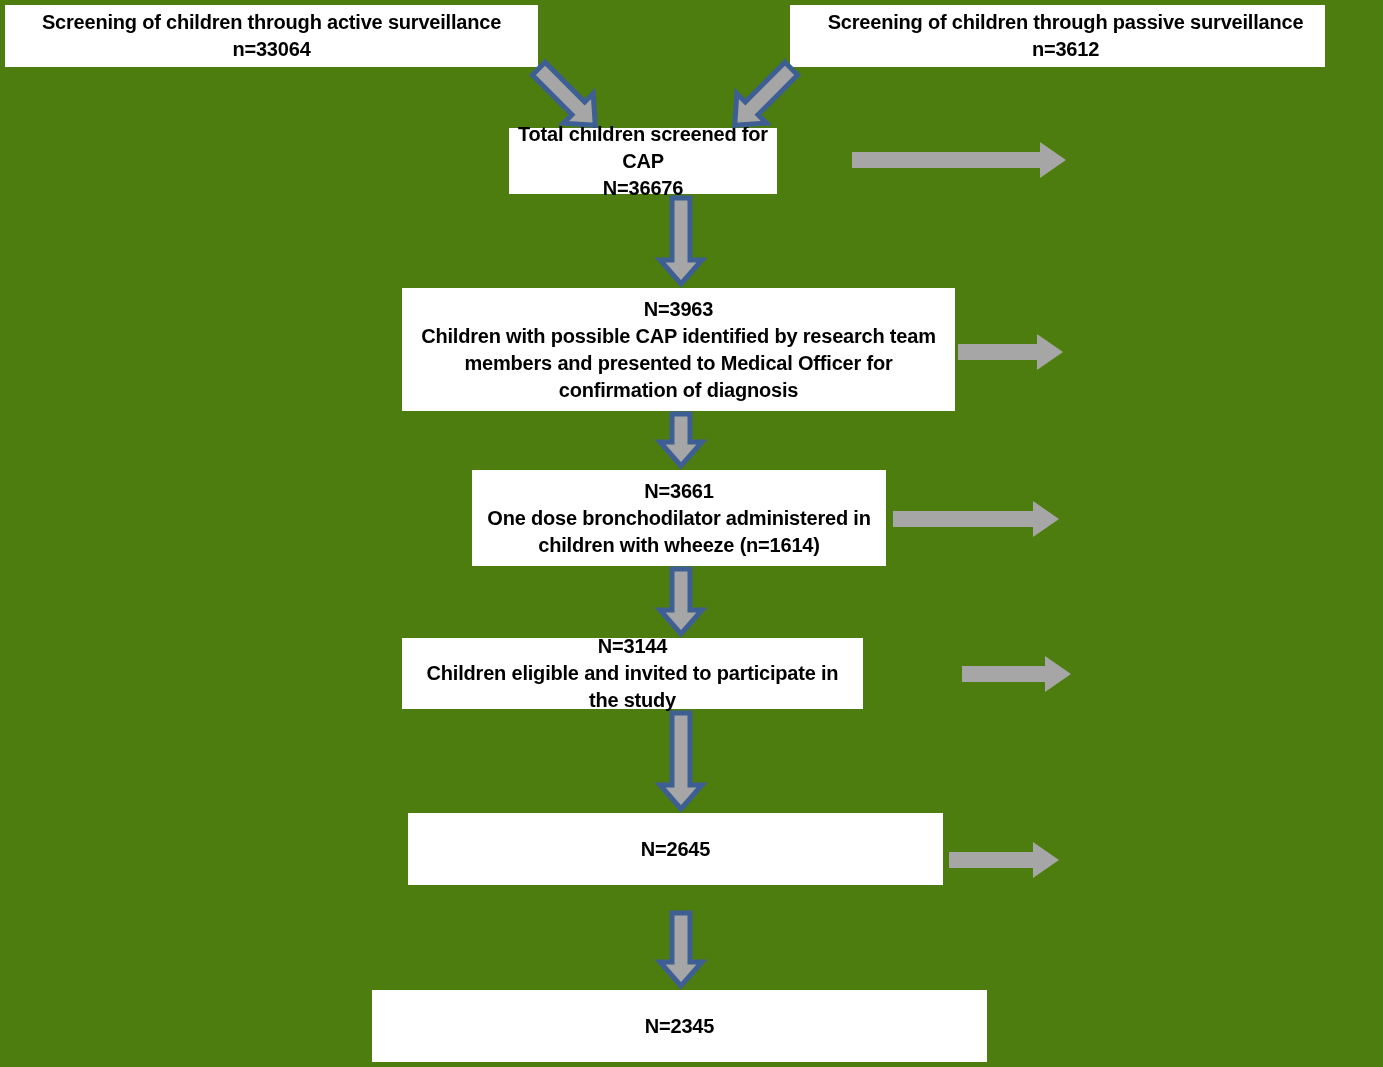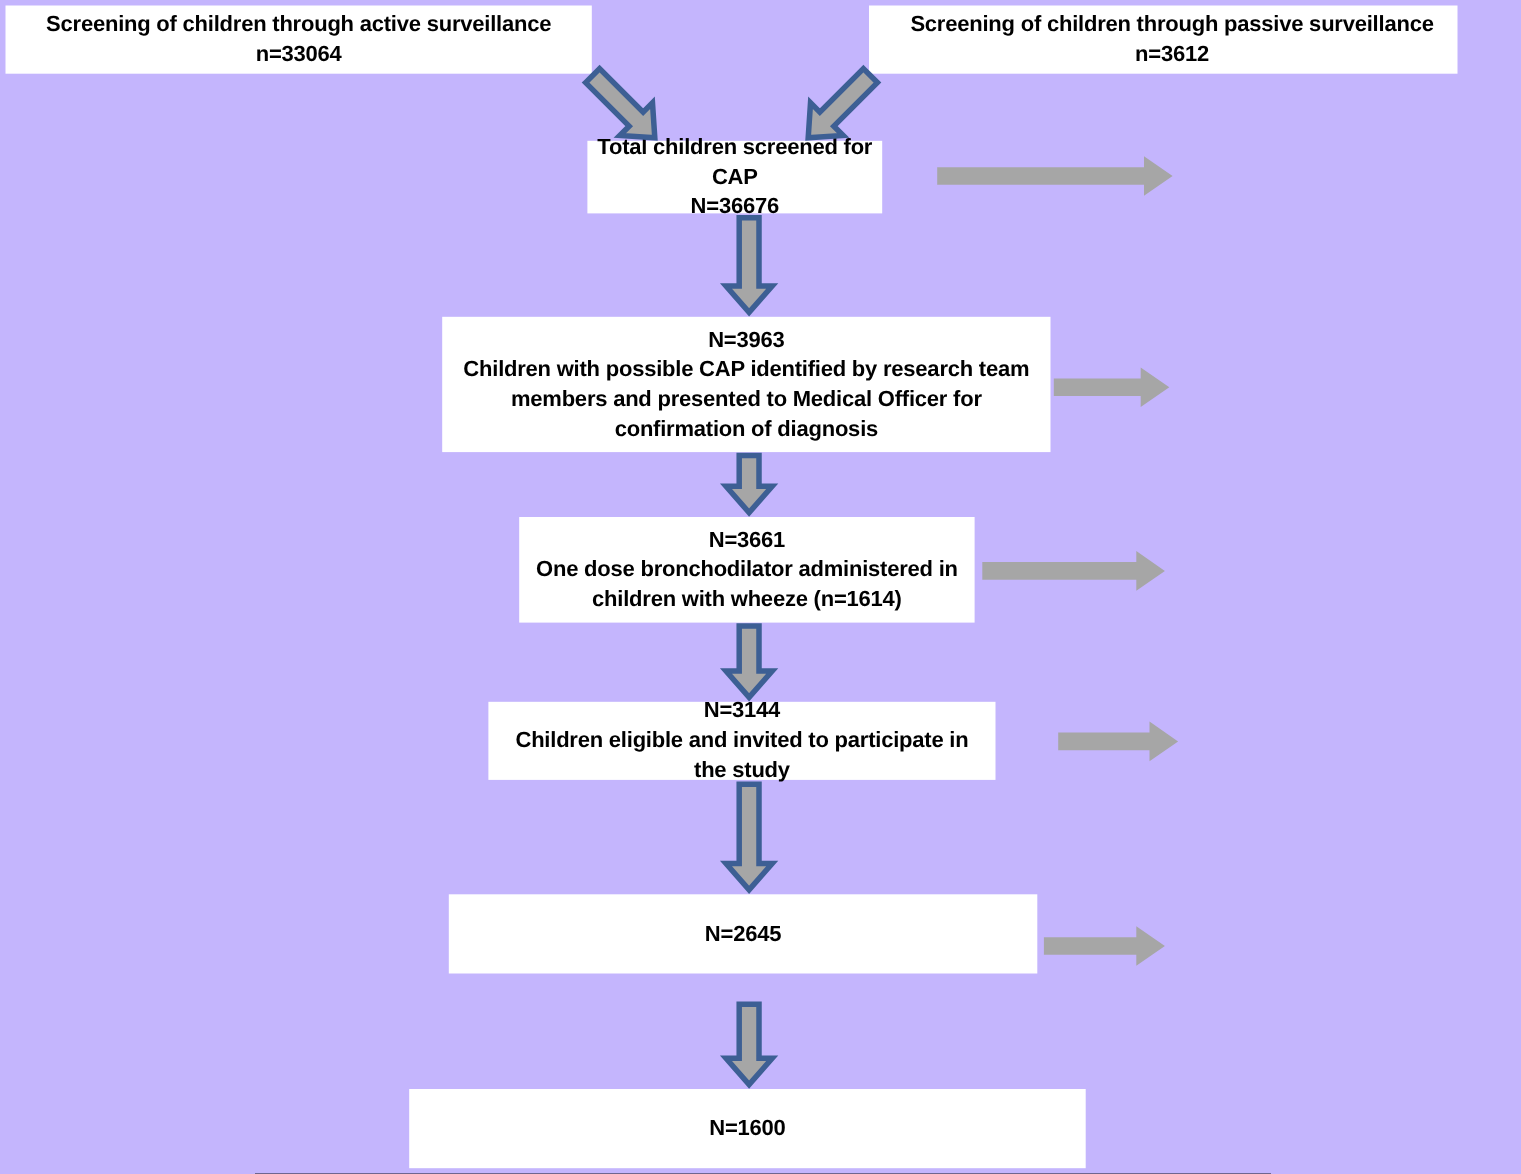--- a/index.html
+++ b/index.html
@@ -1,19 +1,19 @@
 <!DOCTYPE html>
 <html><head>
 <meta charset="utf-8">
 <style>
   html,body { margin:0; padding:0; background:#000; }
   .canvas {
     position:relative;
     width:1383px; height:1067px;
-    background:#c4b5fd;
+    background:#4d7c0f;
     font-family:"Liberation Sans", sans-serif;
     overflow:hidden;
   }
   .node {
     position:absolute;
     background:#ffffff;
     color:#000000;
     display:flex;
     flex-direction:column;
     justify-content:center;
@@ -22,24 +22,24 @@
     font-weight:bold;
     font-size:20px;
     line-height:27px;
     letter-spacing:-0.2px;
     box-sizing:border-box;
     padding:2px 8px;
   }
   
   .n1 { left:5px;   top:5px;   width:533px; height:62px; }
   .n2 { left:790px; top:5px;   width:535px; height:62px;padding-left:24px; }
-  .n3 { left:534px; top:128px; width:268px; height:66px; }
+  .n3 { left:509px; top:128px; width:268px; height:66px; }
   .n4 { left:402px; top:288px; width:553px; height:123px; }
   .n5 { left:472px; top:470px; width:414px; height:96px;justify-content:center; }
-  .n6 { left:402px; top:638px; width:461px; height:71px;margin-left:42px; }
+  .n6 { left:402px; top:638px; width:461px; height:71px; }
   .n7 { left:408px; top:813px; width:535px; height:72px; }
   .n8 { left:372px; top:990px; width:615px; height:72px; }
   .arrow-layer {
     position:absolute; left:0; top:0;
     pointer-events:none;
   }
 </style>
 </head>
 <body>
 
@@ -73,21 +73,21 @@
   <div class="node n6">
     <div>N=3144</div>
     <div>Children eligible and invited to participate in the study</div>
   </div>
 
   <div class="node n7">
     <div>N=2645</div>
   </div>
 
   <div class="node n8">
-    <div>N=1600</div>
+    <div>N=2345</div>
   </div>
 
   <svg class="arrow-layer" width="1383" height="1067" viewBox="0 0 1383 1067">
 
     <polygon stroke-width="5" points="558,57 576,57 576,113 588,113 567,137 546,113 558,113" transform="rotate(-45 567 97)" fill="#a6a6a6" stroke="#3d5f94"></polygon>
     <polygon stroke-width="5" points="754,57 772,57 772,113 784,113 763,137 742,113 754,113" transform="rotate(45 763 97)" fill="#a6a6a6" stroke="#3d5f94"></polygon>
 
     <polygon stroke-width="5" points="672,198 690,198 690,260 702,260 681,284 660,260 672,260" fill="#a6a6a6" stroke="#3d5f94"></polygon>
     <polygon stroke-width="5" points="672,414 690,414 690,442 702,442 681,466 660,442 672,442" fill="#a6a6a6" stroke="#3d5f94"></polygon>
     <polygon stroke-width="5" points="672,569 690,569 690,610 702,610 681,634 660,610 672,610" fill="#a6a6a6" stroke="#3d5f94"></polygon>

